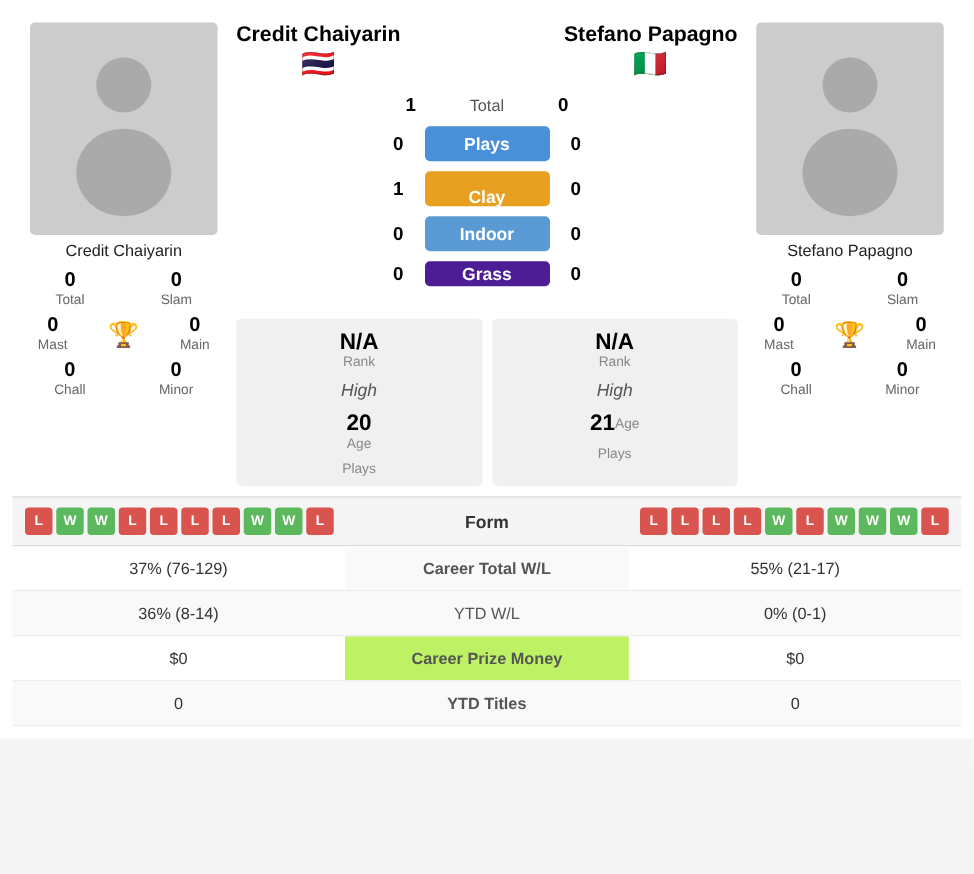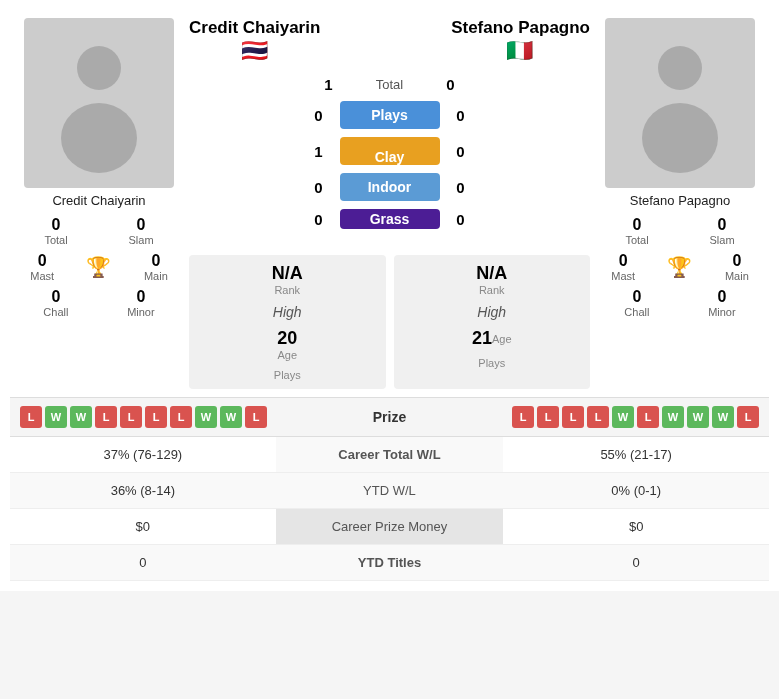--- a/index.html
+++ b/index.html
@@ -260,21 +260,21 @@
         <div style="width: 22px; height: 22px; border-radius: 3px; display: flex; align-items: center; justify-content: center; font-size: 11px; font-weight: bold; color: white; background: rgb(92, 184, 92);">W</div>
         <div style="width: 22px; height: 22px; border-radius: 3px; display: flex; align-items: center; justify-content: center; font-size: 11px; font-weight: bold; color: white; background: rgb(217, 83, 79);">L</div>
         <div style="width: 22px; height: 22px; border-radius: 3px; display: flex; align-items: center; justify-content: center; font-size: 11px; font-weight: bold; color: white; background: rgb(217, 83, 79);">L</div>
         <div style="width: 22px; height: 22px; border-radius: 3px; display: flex; align-items: center; justify-content: center; font-size: 11px; font-weight: bold; color: white; background: rgb(217, 83, 79);">L</div>
         <div style="width: 22px; height: 22px; border-radius: 3px; display: flex; align-items: center; justify-content: center; font-size: 11px; font-weight: bold; color: white; background: rgb(217, 83, 79);">L</div>
         <div style="width: 22px; height: 22px; border-radius: 3px; display: flex; align-items: center; justify-content: center; font-size: 11px; font-weight: bold; color: white; background: rgb(92, 184, 92);">W</div>
         <div style="width: 22px; height: 22px; border-radius: 3px; display: flex; align-items: center; justify-content: center; font-size: 11px; font-weight: bold; color: white; background: rgb(92, 184, 92);">W</div>
         <div style="width: 22px; height: 22px; border-radius: 3px; display: flex; align-items: center; justify-content: center; font-size: 11px; font-weight: bold; color: white; background: rgb(217, 83, 79);">L</div>
       </div>
 
-    <div style="font-size:14px;font-weight:bold;color:#333;width:80px;text-align:center;">Prize</div>
+    <div style="font-size:14px;font-weight:bold;color:#333;width:80px;text-align:center;">Form</div>
 
     <div style="display:flex;gap:3px;flex:1;justify-content:flex-end;" id="p2-form">
         <div style="width: 22px; height: 22px; border-radius: 3px; display: flex; align-items: center; justify-content: center; font-size: 11px; font-weight: bold; color: white; background: rgb(217, 83, 79);">L</div>
         <div style="width: 22px; height: 22px; border-radius: 3px; display: flex; align-items: center; justify-content: center; font-size: 11px; font-weight: bold; color: white; background: rgb(217, 83, 79);">L</div>
         <div style="width: 22px; height: 22px; border-radius: 3px; display: flex; align-items: center; justify-content: center; font-size: 11px; font-weight: bold; color: white; background: rgb(217, 83, 79);">L</div>
         <div style="width: 22px; height: 22px; border-radius: 3px; display: flex; align-items: center; justify-content: center; font-size: 11px; font-weight: bold; color: white; background: rgb(217, 83, 79);">L</div>
         <div style="width: 22px; height: 22px; border-radius: 3px; display: flex; align-items: center; justify-content: center; font-size: 11px; font-weight: bold; color: white; background: rgb(92, 184, 92);">W</div>
         <div style="width: 22px; height: 22px; border-radius: 3px; display: flex; align-items: center; justify-content: center; font-size: 11px; font-weight: bold; color: white; background: rgb(217, 83, 79);">L</div>
         <div style="width: 22px; height: 22px; border-radius: 3px; display: flex; align-items: center; justify-content: center; font-size: 11px; font-weight: bold; color: white; background: rgb(92, 184, 92);">W</div>
         <div style="width: 22px; height: 22px; border-radius: 3px; display: flex; align-items: center; justify-content: center; font-size: 11px; font-weight: bold; color: white; background: rgb(92, 184, 92);">W</div>
@@ -290,21 +290,21 @@
       <td style="text-align:center;padding:10px 12px;font-size:13px;font-weight:bold;color:#555;background:#f9f9f9;">Career Total W/L</td>
       <td style="text-align:center;padding:10px 12px;font-size:13px;color:#333;">55% (21-17)</td>
     </tr>
     <tr style="background:#f9f9f9;">
       <td style="text-align:center;padding:10px 12px;font-size:13px;color:#333;">36% (8-14)</td>
       <td style="text-align:center;padding:10px 12px;font-size:13px;font-weight:normal;color:#555;">YTD W/L</td>
       <td style="text-align:center;padding:10px 12px;font-size:13px;color:#333;">0% (0-1)</td>
     </tr>
     <tr>
       <td style="text-align:center;padding:10px 12px;font-size:13px;color:#333;">$0</td>
-      <td style="text-align:center;padding:10px 12px;font-size:13px;font-weight:normal;color:#555;background:#e5e5e5;">Career Prize Money</td>
+      <td style="text-align:center;padding:10px 12px;font-size:13px;font-weight:bold;color:#555;background:#bef264;">Career Prize Money</td>
       <td style="text-align:center;padding:10px 12px;font-size:13px;color:#333;">$0</td>
     </tr>
     <tr style="background:#f9f9f9;">
       <td style="text-align:center;padding:10px 12px;font-size:13px;color:#333;">0</td>
       <td style="text-align:center;padding:10px 12px;font-size:13px;font-weight:bold;color:#555;">YTD Titles</td>
       <td style="text-align:center;padding:10px 12px;font-size:13px;color:#333;">0</td>
     </tr>
   </tbody>
     </table>
 

